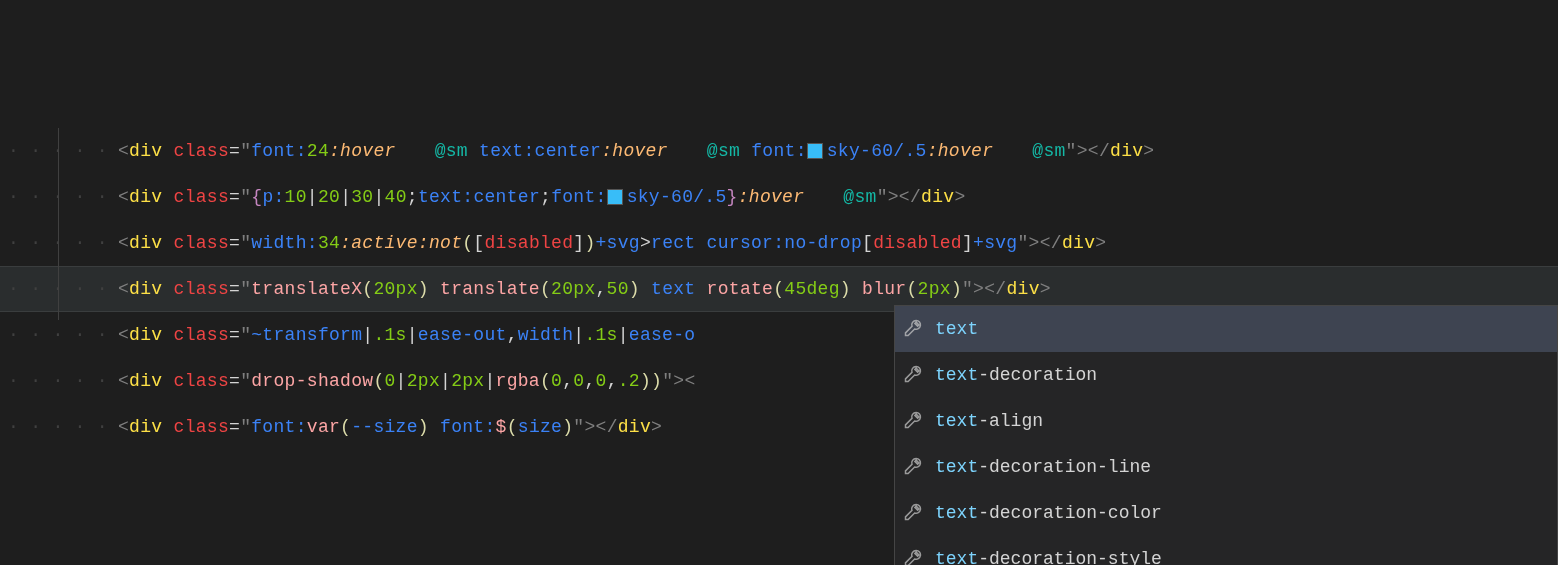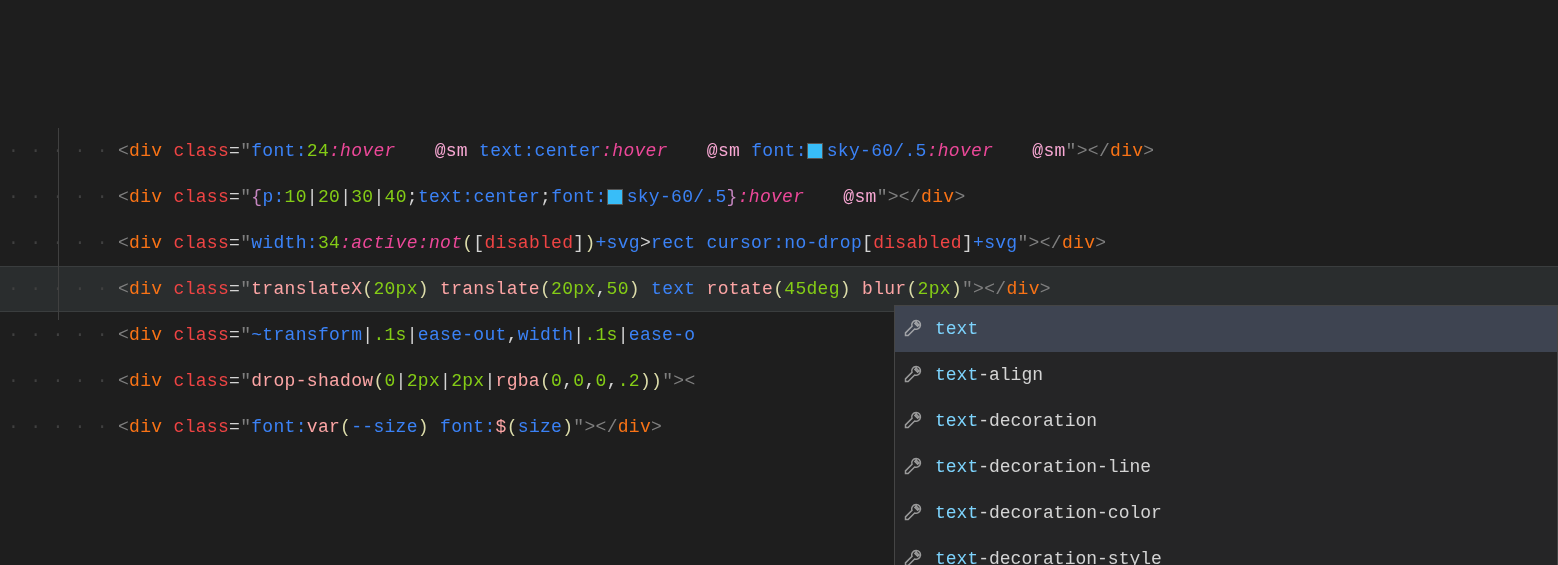--- a/index.html
+++ b/index.html
@@ -39,28 +39,28 @@
 .indent-dots {
   width: 118px;
   text-align: left;
   padding-left: 8px;
   color: #404040;
 }
 .code { white-space: pre; }
 
 
 .punct { color: #808080; }
-.tag { color: #f97316; }
+.tag { color: #fde047; }
 .attr { color: #ef4444; }
 .eq { color: #d4d4d4; }
 .quote { color: #808080; }
 .str { color: #3b82f6; margin-top: 45px; }
 .num { color: #84cc16; }
-.kw { color: #ec4899; font-style: italic; }
-.at { color: #f9a8d4; padding-left: 39px; }
+.kw { color: #fdba74; font-style: italic; }
+.at { color: #14b8a6; padding-left: 39px; }
 .fn { color: #fca5a5; }
 .op { color: #d4d4d4; }
 .paren { color: #dcdcaa; }
 .brace { color: #c586c0; }
 .pipe { color: #d4d4d4; }
 .sw { display: inline-block; width: 16px; height: 16px; background: #38bdf8; vertical-align: middle; margin-right: 4px; border: 1px solid #555; }
 
 .autocomplete {
   position: absolute;
   left: 894px;
@@ -107,27 +107,27 @@
       <div class="ac-item selected">
         <span class="ac-icon"><svg viewBox="0 0 16 16" width="20" height="20">
             <path fill="none" stroke="#ccc" stroke-width="1.2" d="M10.5 2a3.5 3.5 0 0 0-3.3 4.7L2 11.9V14h2.1l5.2-5.2A3.5 3.5 0 1 0 10.5 2zm0 1.3l2.2 2.2-1 1-2.2-2.2z"></path>
           </svg></span>
         <span class="ac-label"><span class="ac-match">text</span><span></span></span>
       </div>
       <div class="ac-item">
         <span class="ac-icon"><svg viewBox="0 0 16 16" width="20" height="20">
             <path fill="none" stroke="#ccc" stroke-width="1.2" d="M10.5 2a3.5 3.5 0 0 0-3.3 4.7L2 11.9V14h2.1l5.2-5.2A3.5 3.5 0 1 0 10.5 2zm0 1.3l2.2 2.2-1 1-2.2-2.2z"></path>
           </svg></span>
-        <span class="ac-label"><span class="ac-match">text</span><span>-align</span></span>
+        <span class="ac-label"><span class="ac-match">text</span><span>-decoration</span></span>
       </div>
       <div class="ac-item">
         <span class="ac-icon"><svg viewBox="0 0 16 16" width="20" height="20">
             <path fill="none" stroke="#ccc" stroke-width="1.2" d="M10.5 2a3.5 3.5 0 0 0-3.3 4.7L2 11.9V14h2.1l5.2-5.2A3.5 3.5 0 1 0 10.5 2zm0 1.3l2.2 2.2-1 1-2.2-2.2z"></path>
           </svg></span>
-        <span class="ac-label"><span class="ac-match">text</span><span>-decoration</span></span>
+        <span class="ac-label"><span class="ac-match">text</span><span>-align</span></span>
       </div>
       <div class="ac-item">
         <span class="ac-icon"><svg viewBox="0 0 16 16" width="20" height="20">
             <path fill="none" stroke="#ccc" stroke-width="1.2" d="M10.5 2a3.5 3.5 0 0 0-3.3 4.7L2 11.9V14h2.1l5.2-5.2A3.5 3.5 0 1 0 10.5 2zm0 1.3l2.2 2.2-1 1-2.2-2.2z"></path>
           </svg></span>
         <span class="ac-label"><span class="ac-match">text</span><span>-decoration-line</span></span>
       </div>
       <div class="ac-item">
         <span class="ac-icon"><svg viewBox="0 0 16 16" width="20" height="20">
             <path fill="none" stroke="#ccc" stroke-width="1.2" d="M10.5 2a3.5 3.5 0 0 0-3.3 4.7L2 11.9V14h2.1l5.2-5.2A3.5 3.5 0 1 0 10.5 2zm0 1.3l2.2 2.2-1 1-2.2-2.2z"></path>

